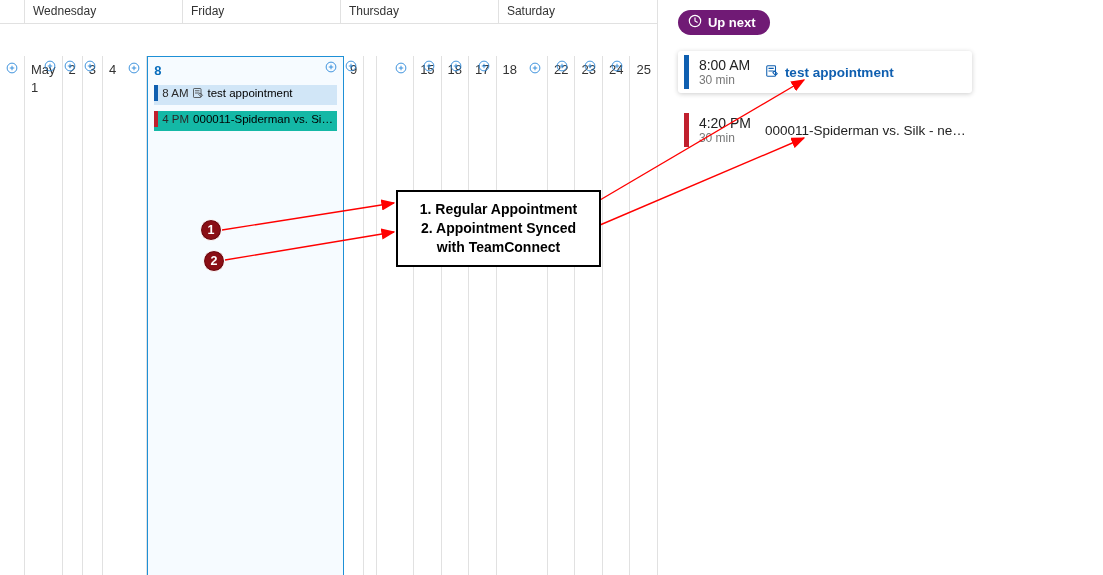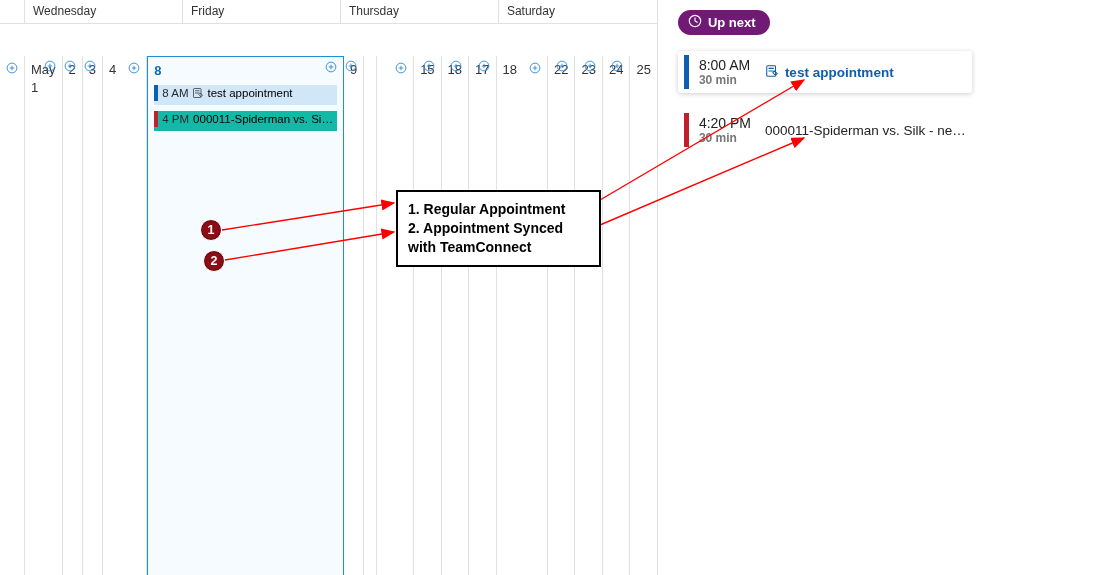--- a/index.html
+++ b/index.html
@@ -43,27 +43,27 @@
   .upnext-pill { display:inline-flex; align-items:center; gap:6px; background:#701a75; color:#fff; border-radius: 14px; padding: 4px 14px 4px 10px; font-size: 13px; font-weight:600;}
   .upnext-pill svg{width:14px;height:14px;}
 
   .agenda-item { display:flex; margin-top:16px; align-items:center; gap:10px; padding:4px 6px; border-radius:3px; cursor:pointer;}
   .agenda-item.hl { box-shadow: 0 1px 5px rgba(0,0,0,.2); background:#fff; }
   .agenda-item .vbar { width:5px; height:34px; flex-shrink:0;}
   .agenda-item.blue .vbar{background:#0f5fb0;}
   .agenda-item.red  .vbar{background:#c0202e;}
   .agenda-item .when { width:56px; }
   .agenda-item .when .t { font-size:14px; color:#222;}
-  .agenda-item .when .d { font-size:12px; color:#777;font-weight:bold;}
+  .agenda-item .when .d { font-size:12px; color:#777;}
   .agenda-item .title { font-size:13.5px; color:#222; white-space:nowrap; overflow:hidden; text-overflow:ellipsis; display:flex; align-items:center; gap:6px;}
   .agenda-item.blue .title .txt { color:#0f5fb0; font-weight:600;}
   .agenda-item .title svg{width:14px;height:14px;color:#0f5fb0;}
 
   
-  .overlay { position:absolute; left:0; top:0; width:1059px; height:575px; pointer-events:none; }
+  .overlay { position:absolute; left:0; top:0; width:1059px; height:575px; pointer-events:none;text-align:center; }
   .ann-box { position:absolute; border:2px solid #000; background:#fff; padding:8px 10px; font-size:14px; font-weight:700; line-height:1.35;}
   .ann-circle { position:absolute; width:22px; height:22px; border-radius:50%; background:#8a0e15; border:1px solid #fff; color:#fff; font-size:12.5px; font-weight:700; display:flex; align-items:center; justify-content:center; box-shadow:0 0 0 1px #6a0a11 inset;}
   .arrows { position:absolute; left:0; top:0; width:1103px; height:575px; }
   .arrows line { stroke:#ff0000; stroke-width:1.4; }
   .arrows polygon { fill:#ff0000; }
 </style>
 </head>
 <body>
 
 <div class="app">

